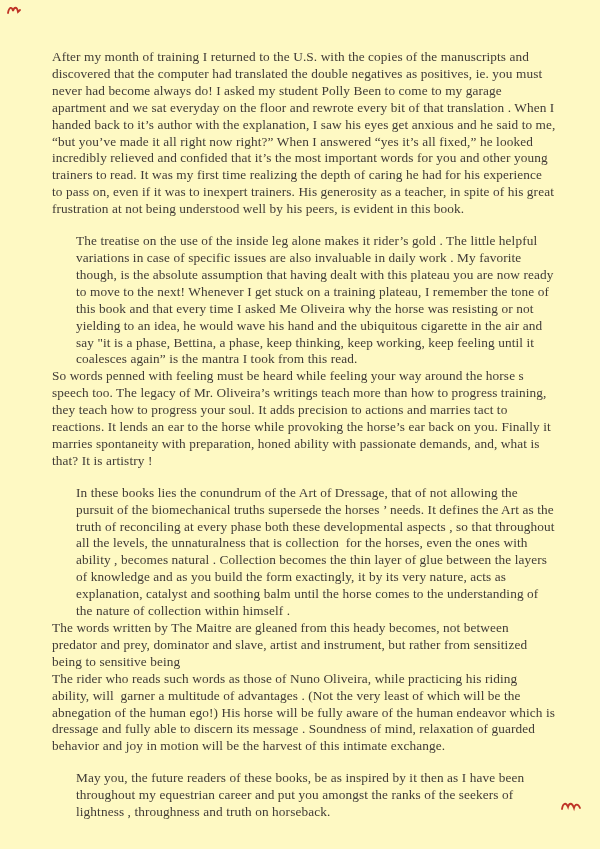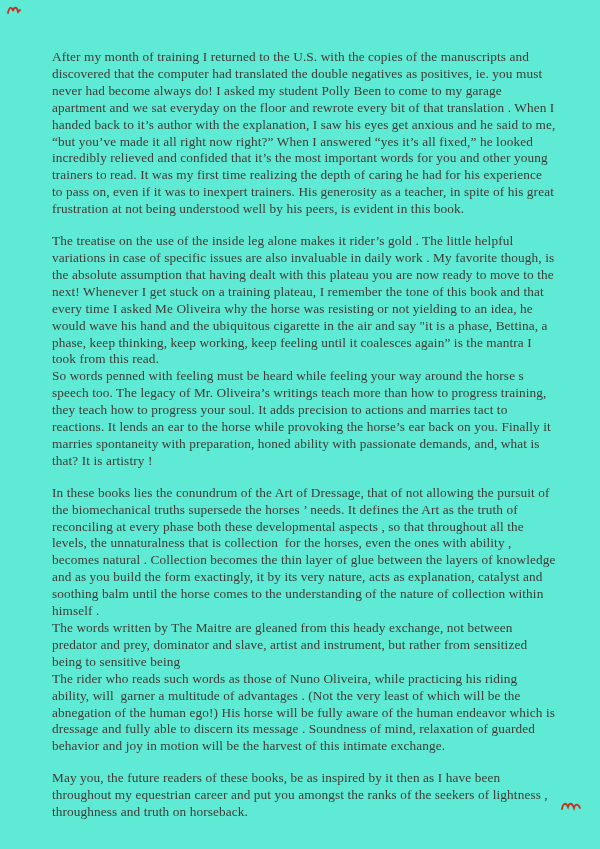--- a/index.html
+++ b/index.html
@@ -5,57 +5,57 @@
   html,body{margin:0;padding:0;}
   body{
     width:600px;height:849px;
     background:#faf3ec;
     font-family:"Liberation Serif","DejaVu Serif",serif;
     position:relative;
     overflow:hidden;
   }
   .page{
     position:absolute;inset:0;
-    background:#5eead4;
+    background:#fef9c3;
     padding-left:44px;
   }
   .content{
     position:absolute;
     left:52px;top:49px;
     width:504px;
     color:#403b36;
     font-size:13.3px;
     line-height:16.9px;
     letter-spacing:0.1px;
   }
   .para{
     margin:0;
     white-space:pre-wrap;
     text-align:left;
   }
-  .para.gap{margin-top:15px;}
+  .para.gap{margin-top:15px;margin-left:24px;}
   .mark{position:absolute;}
   .mark-tl{left:6px;top:4px;}
   .mark-br{left:560px;top:799px;}
 </style>
 </head>
 <body>
 
 <div class="page">
 
   <svg class="mark mark-tl" width="16" height="12" viewBox="0 0 16 12">
     <path d="M2 9 C3 3, 6 2, 7 7 C8 3, 11 2, 12 8 L14 6" fill="none" stroke="#bf3427" stroke-width="1.8" stroke-linecap="round"></path>
   </svg>
 
   <div class="content">
     <p class="para">After my month of training I returned to the U.S. with the copies of the manuscripts and discovered that the computer had translated the double negatives as positives, ie. you must never had become always do! I asked my student Polly Been to come to my garage apartment and we sat everyday on the floor and rewrote every bit of that translation . When I handed back to it’s author with the explanation, I saw his eyes get anxious and he said to me, “but you’ve made it all right now right?” When I answered “yes it’s all fixed,” he looked incredibly relieved and confided that it’s the most important words for you and other young trainers to read. It was my first time realizing the depth of caring he had for his experience to pass on, even if it was to inexpert trainers. His generosity as a teacher, in spite of his great frustration at not being understood well by his peers, is evident in this book.</p>
     <p class="para gap">The treatise on the use of the inside leg alone makes it rider’s gold . The little helpful variations in case of specific issues are also invaluable in daily work . My favorite though, is the absolute assumption that having dealt with this plateau you are now ready to move to the next! Whenever I get stuck on a training plateau, I remember the tone of this book and that every time I asked Me Oliveira why the horse was resisting or not yielding to an idea, he would wave his hand and the ubiquitous cigarette in the air and say "it is a phase, Bettina, a phase, keep thinking, keep working, keep feeling until it coalesces again” is the mantra I took from this read.</p>
     <p class="para">So words penned with feeling must be heard while feeling your way around the horse s speech too. The legacy of Mr. Oliveira’s writings teach more than how to progress training, they teach how to progress your soul. It adds precision to actions and marries tact to reactions. It lends an ear to the horse while provoking the horse’s ear back on you. Finally it marries spontaneity with preparation, honed ability with passionate demands, and, what is that? It is artistry !</p>
     <p class="para gap">In these books lies the conundrum of the Art of Dressage, that of not allowing the pursuit of the biomechanical truths supersede the horses ’ needs. It defines the Art as the truth of reconciling at every phase both these developmental aspects , so that throughout all the levels, the unnaturalness that is collection  for the horses, even the ones with ability , becomes natural . Collection becomes the thin layer of glue between the layers of knowledge and as you build the form exactingly, it by its very nature, acts as explanation, catalyst and soothing balm until the horse comes to the understanding of the nature of collection within himself .</p>
-    <p class="para">The words written by The Maitre are gleaned from this heady exchange, not between predator and prey, dominator and slave, artist and instrument, but rather from sensitized being to sensitive being</p>
+    <p class="para">The words written by The Maitre are gleaned from this heady becomes, not between predator and prey, dominator and slave, artist and instrument, but rather from sensitized being to sensitive being</p>
     <p class="para">The rider who reads such words as those of Nuno Oliveira, while practicing his riding ability, will  garner a multitude of advantages . (Not the very least of which will be the abnegation of the human ego!) His horse will be fully aware of the human endeavor which is dressage and fully able to discern its message . Soundness of mind, relaxation of guarded behavior and joy in motion will be the harvest of this intimate exchange.</p>
     <p class="para gap">May you, the future readers of these books, be as inspired by it then as I have been throughout my equestrian career and put you amongst the ranks of the seekers of lightness , throughness and truth on horseback.</p>
 
   </div>
 
   <svg class="mark mark-br" width="22" height="14" viewBox="0 0 22 14">
     <path d="M2 10 C3 4, 6 3, 8 8 C9 4, 12 3, 14 9 C15 5, 18 4, 20 9" fill="none" stroke="#bf3427" stroke-width="1.8" stroke-linecap="round"></path>
   </svg>
 
 </div>

